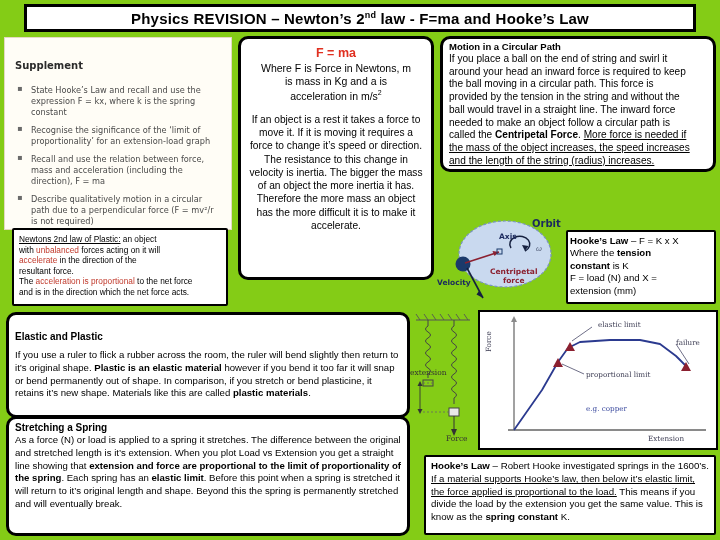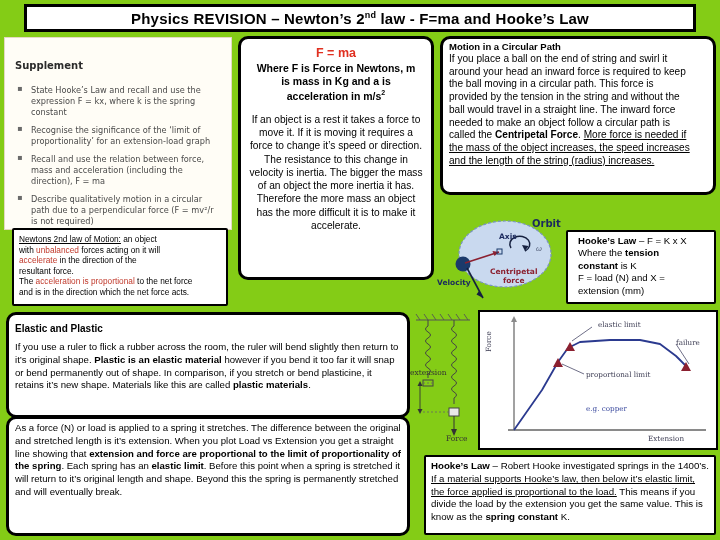--- a/index.html
+++ b/index.html
@@ -63,49 +63,49 @@
 
   
   .fma-box {
     left: 238px; top: 36px; width: 196px; height: 244px;
     padding: 5px 8px; text-align: center;
   }
   .fma-box .eq {
     color: #e03020; font-weight: bold; font-size: 12.5px; margin: 2px 0 2px 0;
   }
   .fma-box .defn {
-    font-weight: bold; font-size: 10.5px; line-height: 1.28; color: #000;
+    font-weight: normal; font-size: 10.5px; line-height: 1.28; color: #000;
     margin-bottom: 10px;
   }
   .fma-box .defn sup { font-size: 7px; vertical-align: super; }
   .fma-box .para {
     font-size: 10.2px; line-height: 1.3; color: #000;
   }
 
   
   .circ-box {
-    left: 440px; top: 36px; width: 276px; height: 159px;
+    left: 440px; top: 36px; width: 276px; height: 136px;
     padding: 2px 20px 2px 6px;
   }
   .circ-box h4 {
     margin: 0 0 1px 0; font-size: 9.5px; font-weight: bold; color: #000;
   }
   .circ-box .body { font-size: 10.1px; line-height: 1.26; color: #000; }
 
   
   .hooke-small {
     left: 566px; top: 230px; width: 150px; height: 74px;
-    border-radius: 2px; border-width: 2px; padding: 3px 10px;
+    border-radius: 2px; border-width: 2px; padding: 3px 2px;
   }
   .hooke-small .body { font-size: 9.6px; line-height: 1.3; color: #000; }
 
   
   .elastic-box {
     left: 6px; top: 312px; width: 404px; height: 106px;
-    padding: 8px 6px;
+    padding: 16px 6px;
   }
   .elastic-box h4 { margin: 0 0 7px 0; font-size: 10px; font-weight: bold; color: #000; }
   .elastic-box .body { font-size: 9.6px; line-height: 1.33; color: #000; }
 
   
   .stretch-box {
     left: 6px; top: 416px; width: 404px; height: 120px;
     padding: 3px 6px;
   }
   .stretch-box h4 { margin: 0 0 1px 0; font-size: 10px; font-weight: bold; color: #000; }
@@ -187,21 +187,21 @@
     <ul>
       <li>State Hooke’s Law and recall and use the expression F = kx, where k is the spring constant</li>
       <li>Recognise the significance of the ‘limit of proportionality’ for an extension-load graph</li>
       <li>Recall and use the relation between force, mass and acceleration (including the direction), F = ma</li>
       <li>Describe qualitatively motion in a circular path due to a perpendicular force (F = mv²/r is not required)</li>
     </ul>
   </div>
 
   <div class="rbox newton-box">
     <div class="body">
-      <span class="u">Newtons 2nd law of Motion:</span><span> an object</span><br>
+      <span class="u">Newtons 2nd law of Plastic:</span><span> an object</span><br>
       <span>with </span><span class="red">unbalanced</span><span> forces acting on it will</span><br>
       <span class="red">accelerate</span><span> in the direction of the</span><br>
       <span>resultant force.</span><br>
       <span>The </span><span class="red">acceleration is proportional</span><span> to the net force</span><br>
       <span>and is in the direction which the net force acts.</span>
     </div>
   </div>
 
   <div class="rbox fma-box">
     <div class="eq">F = ma</div>
@@ -254,28 +254,29 @@
   </div>
 
   <div class="rbox elastic-box">
     <h4>Elastic and Plastic</h4>
     <div class="body">
       <span>If you use a ruler to flick a rubber across the room, the ruler will bend slightly then return to it’s original shape. </span><b>Plastic is an elastic material</b><span> however if you bend it too far it will snap or bend permanently out of shape. In comparison, if you stretch or bend plasticine, it retains it’s new shape. Materials like this are called </span><b>plastic materials</b><span>.</span>
     </div>
   </div>
 
   <div class="rbox stretch-box">
+    <h4>Stretching a Spring</h4>
     <div class="body">
       <span>As a force (N) or load is applied to a spring it stretches. The difference between the original and stretched length is it’s extension. When you plot Load vs Extension you get a straight line showing that </span><b>extension and force are proportional to the limit of proportionality of the spring</b><span>. Each spring has an </span><b>elastic limit</b><span>. Before this point when a spring is stretched it will return to it’s original length and shape. Beyond this the spring is permanently stretched and will eventually break.</span>
     </div>
   </div>
 
   <div class="rbox hooke-bottom">
     <div class="body">
-      <b>Hooke’s Law</b><span> – Robert Hooke investigated springs in the 1400’s. </span><span class="u">If a material supports Hooke’s law, then below it’s elastic limit, the force applied is proportional to the load.</span><span> This means if you divide the load by the extension you get the same value. This is know as the </span><b>spring constant</b><span> K.</span>
+      <b>Hooke’s Law</b><span> – Robert Hooke investigated springs in the 1600’s. </span><span class="u">If a material supports Hooke’s law, then below it’s elastic limit, the force applied is proportional to the load.</span><span> This means if you divide the load by the extension you get the same value. This is know as the </span><b>spring constant</b><span> K.</span>
     </div>
   </div>
 
   <div class="spring-sketch">
     <svg width="68" height="138" viewBox="0 0 68 138">
       <line x1="8" y1="8" x2="62" y2="8" stroke="#555" stroke-width="1"></line>
       <g stroke="#555" stroke-width="0.9">
         <line x1="12" y1="8" x2="8" y2="2"></line>
           <line x1="20" y1="8" x2="16" y2="2"></line>
         <line x1="28" y1="8" x2="24" y2="2"></line>

